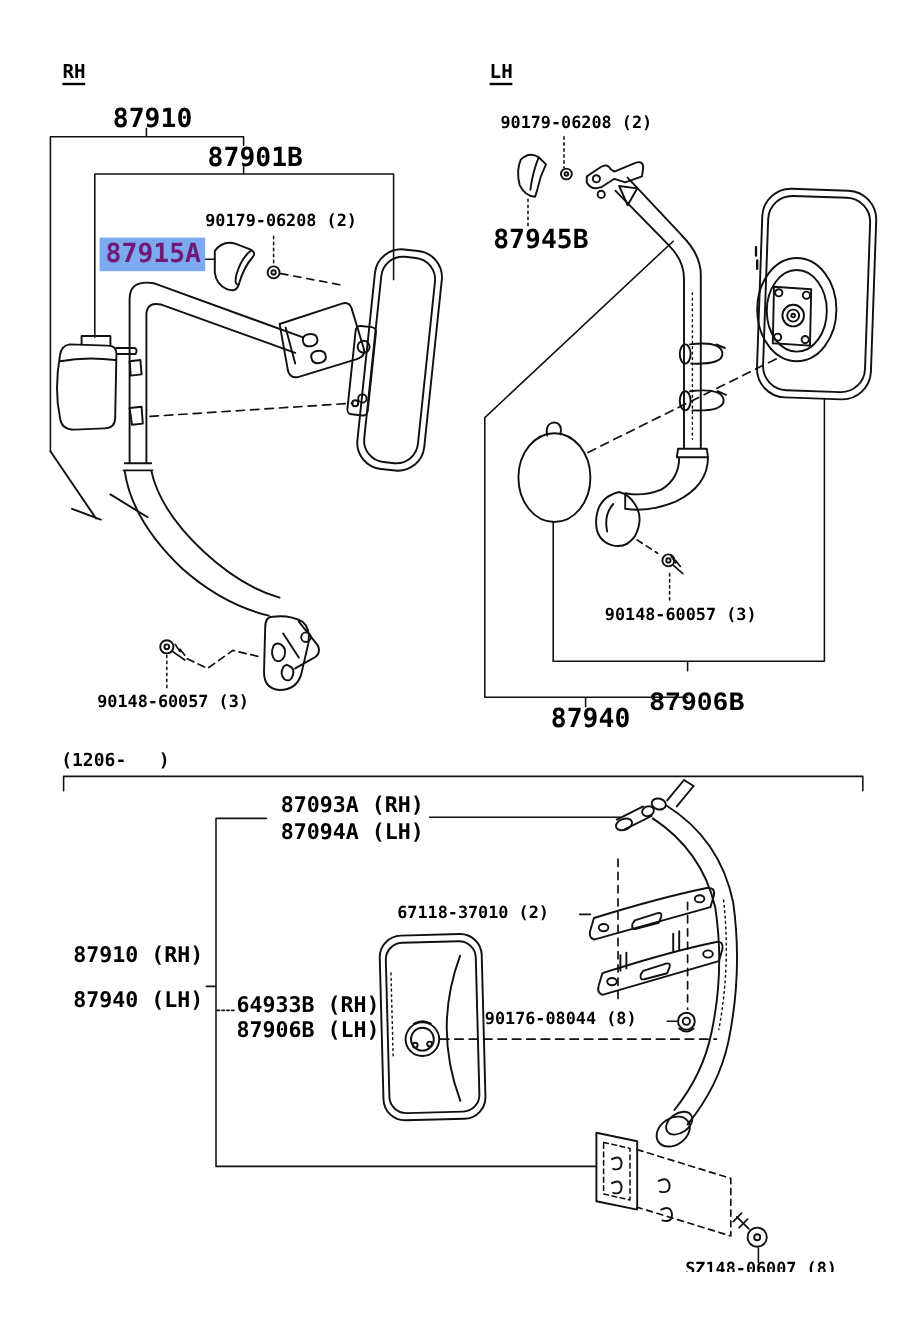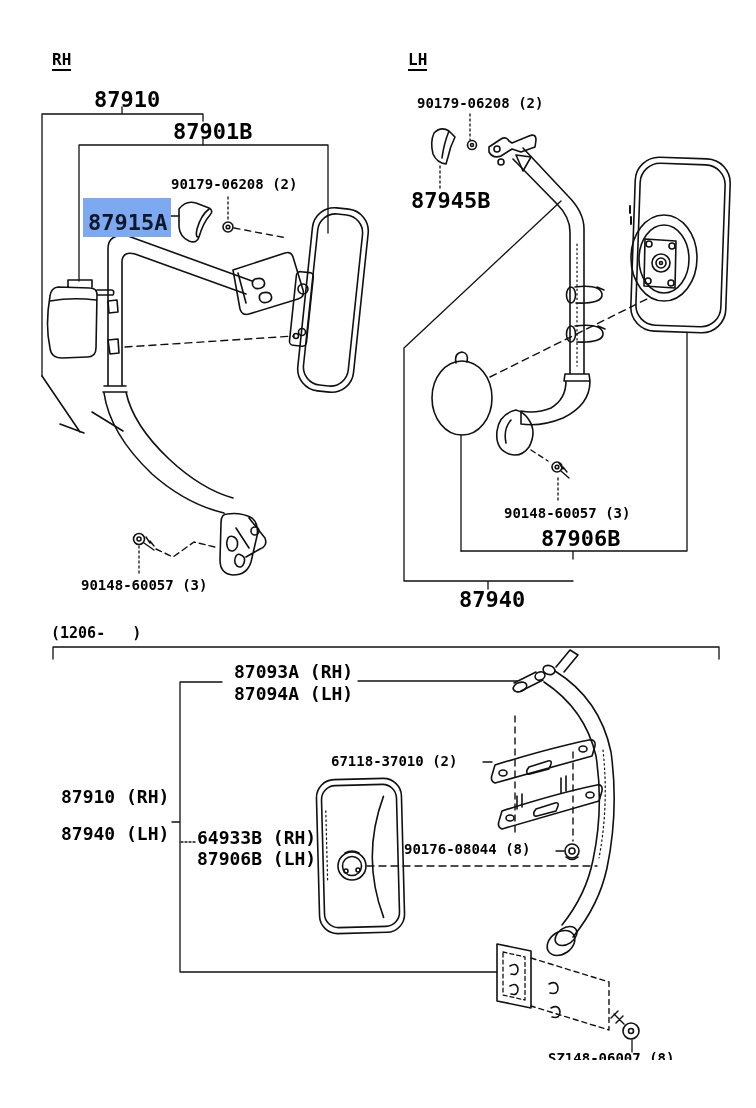--- a/index.html
+++ b/index.html
@@ -7,21 +7,21 @@
          font-family:"DejaVu Sans Mono","Liberation Mono",monospace;}
   svg{position:absolute;left:0;top:0;}
   .lbl{position:absolute;font-family:"DejaVu Sans Mono","Liberation Mono",monospace;
        font-weight:bold;color:#000;white-space:pre;line-height:1;}
   .sz-side{font-size:16px;border-bottom:2px solid #000;padding-bottom:1px;}
   .sz-lg{font-size:22px;}
   .sz-md{font-size:14px;}
   .sz-pair{font-size:18px;}
   .sz-note{font-size:15px;}
   .sz-code{font-size:21px;font-weight:normal;color:#222;}
-  .hl{background:#7DA9F0;color:#0f172a;padding:14px 4px 3px 5px;}
+  .hl{background:#7DA9F0;color:#701a75;padding:3px 4px 3px 5px;}
 </style>
 </head>
 <body>
 
 <div id="stage">
 
 <svg width="756" height="1108" viewBox="0 0 756 1108" fill="none" stroke="#111" stroke-width="1.6" stroke-linecap="round" stroke-linejoin="round">
 
   <g>
 
@@ -205,28 +205,28 @@
   <div class="lbl sz-lg" style="left:94px;top:89px;">87910</div>
   <div class="lbl sz-lg" style="left:173px;top:121px;">87901B</div>
   <div class="lbl sz-md" style="left:171px;top:177px;">90179-06208 (2)</div>
   <div class="lbl sz-lg hl" style="left:83px;top:198px;">87915A</div>
   <div class="lbl sz-md" style="left:81px;top:578px;">90148-60057 (3)</div>
 
   <div class="lbl sz-side" style="left:408px;top:52px;">LH</div>
   <div class="lbl sz-md" style="left:417px;top:96px;">90179-06208 (2)</div>
   <div class="lbl sz-lg" style="left:411px;top:190px;">87945B</div>
   <div class="lbl sz-md" style="left:504px;top:506px;">90148-60057 (3)</div>
-  <div class="lbl sz-lg" style="left:541px;top:528px;">87906B</div>
+  <div class="lbl sz-lg" style="left:541px;top:576px;font-family:Liberation Mono, monospace;">87906B</div>
   <div class="lbl sz-lg" style="left:459px;top:589px;">87940</div>
 
   <div class="lbl sz-note" style="left:51px;top:626px;">(1206-   )</div>
   <div class="lbl sz-pair" style="left:234px;top:663px;">87093A (RH)</div>
   <div class="lbl sz-pair" style="left:234px;top:685px;">87094A (LH)</div>
   <div class="lbl sz-md" style="left:331px;top:754px;">67118-37010 (2)</div>
   <div class="lbl sz-pair" style="left:61px;top:776px;margin-top:12px;">87910 (RH)</div>
   <div class="lbl sz-pair" style="left:61px;top:825px;">87940 (LH)</div>
   <div class="lbl sz-pair" style="left:197px;top:829px;">64933B (RH)</div>
   <div class="lbl sz-pair" style="left:197px;top:850px;">87906B (LH)</div>
   <div class="lbl sz-md" style="left:404px;top:842px;">90176-08044 (8)</div>
-  <div class="lbl sz-md" style="left:548px;top:1051px;">SZ148-06007 (8)</div>
+  <div class="lbl sz-md" style="left:571px;top:1051px;">SZ148-06007 (8)</div>
 
   <div class="lbl sz-code" style="left:681px;top:1084px;">875096E</div>
 </div>
 
 </body></html>

